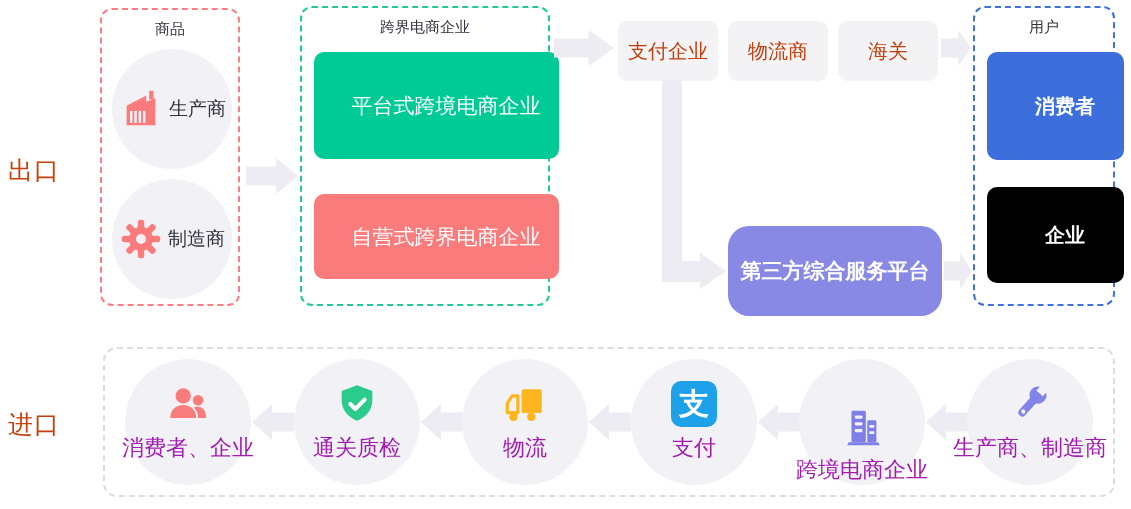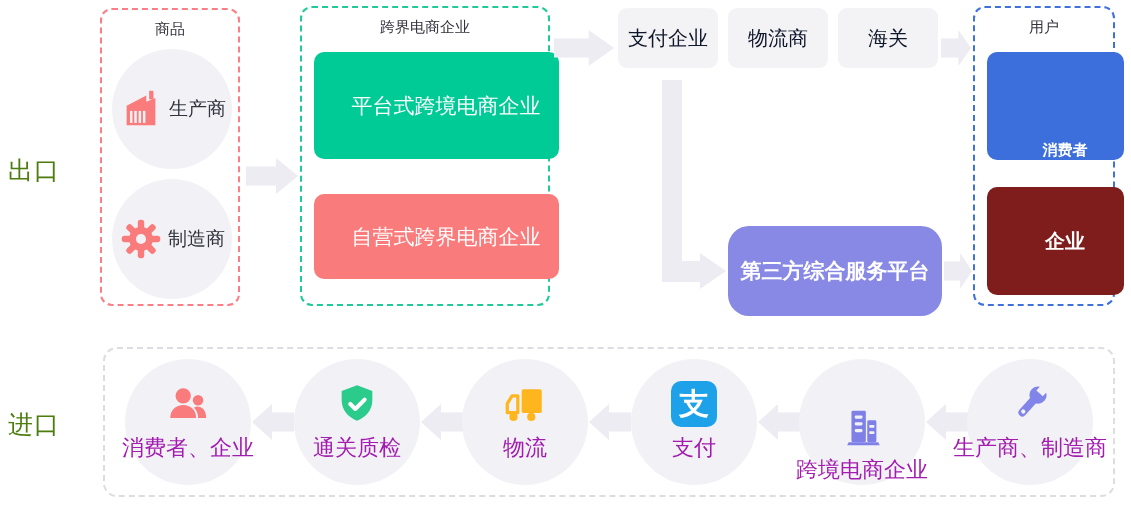--- a/index.html
+++ b/index.html
@@ -1,38 +1,38 @@
 <!DOCTYPE html>
 <html><head>
 <meta charset="utf-8">
 <style>
   html,body{margin:0;padding:0;background:#fff;}
   .canvas{position:relative;width:1131px;height:509px;background:#ffffff;overflow:hidden;
           font-family:"Liberation Sans","DejaVu Sans",sans-serif;color:#33333E;}
 
-  .row-label{position:absolute;font-size:25px;color:#4d7c0f;letter-spacing:1px;}
+  .row-label{position:absolute;font-size:25px;color:#c2410c;letter-spacing:1px;}
 
   .dashed-group{position:absolute;border-radius:12px;box-sizing:border-box;font-family:Liberation Serif, serif;}
   .goods-group{left:100px;top:8px;width:140px;height:298px;border:2px dashed #FB7E86;}
   .ecom-group{left:300px;top:6px;width:250px;height:300px;border:2px dashed #1FC998;}
   .users-group{left:973px;top:6px;width:142px;height:300px;border:2px dashed #3E71DC;}
   .group-title{position:absolute;top:10px;left:0;width:100%;text-align:center;font-size:15px;color:#33333E;}
 
   .node-circle{position:absolute;left:10px;width:120px;height:120px;border-radius:50%;background:#F2F2F6;
                display:flex;align-items:center;justify-content:center;gap:5px;}
   .node-circle .lbl{font-size:19px;color:#33333E;}
 
   .inner-box{position:absolute;left:12px;border-radius:10px;display:flex;align-items:center;justify-content:center;color:#fff;padding-left:19px;}
   .box-green{top:44px;width:226px;height:107px;background:#00CB96;font-size:21px;}
   .box-red{top:186px;width:226px;height:85px;background:#FA7B7B;font-size:21px;}
-  .box-blue{top:44px;left:12px;width:118px;height:108px;background:#3C6FDB;font-weight:bold;font-size:15px;align-items:flex-end;}
-  .box-cyan{top:179px;left:12px;width:118px;height:108px;background:#7f1d1d;font-weight:bold;font-size:20px;}
-
-  .chain-box{position:absolute;top:8px;width:100px;height:60px;background:#F3F3F6;border-radius:9px;
-             display:flex;align-items:center;justify-content:center;font-size:20px;color:#0f172a;}
+  .box-blue{top:44px;left:12px;width:118px;height:108px;background:#3C6FDB;font-weight:bold;font-size:20px;}
+  .box-cyan{top:179px;left:12px;width:118px;height:96px;background:#000000;font-weight:bold;font-size:20px;}
+
+  .chain-box{position:absolute;top:21px;width:100px;height:60px;background:#F3F3F6;border-radius:9px;
+             display:flex;align-items:center;justify-content:center;font-size:20px;color:#c2410c;}
   .platform-box{position:absolute;left:728px;top:226px;width:214px;height:90px;background:#8889E4;border-radius:21px;
                 display:flex;align-items:center;justify-content:center;color:#fff;font-weight:bold;font-size:21px;}
 
   .arrow{position:absolute;}
   .vbar{position:absolute;left:662px;top:80px;width:20px;height:202px;background:#ECECF2;}
   .hbar{position:absolute;left:662px;top:261px;width:38px;height:21px;background:#ECECF2;}
   .head-right{position:absolute;left:700px;top:253px;width:0;height:0;
               border-top:18px solid transparent;border-bottom:18px solid transparent;border-left:26px solid #ECECF2;}
 
   .import-container{left:103px;top:347px;width:1012px;height:150px;border:2px dashed #DCDCE2;border-radius:14px;}

